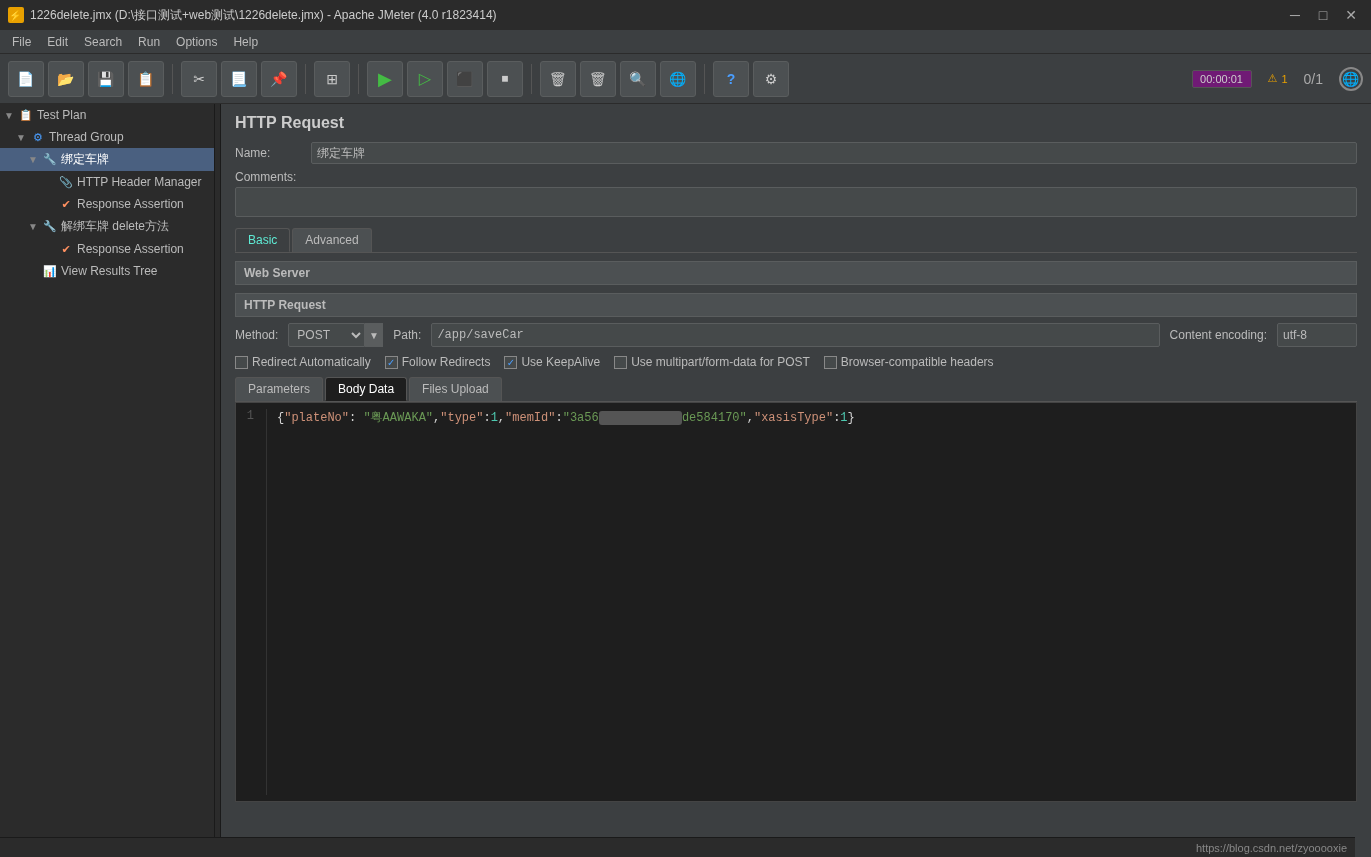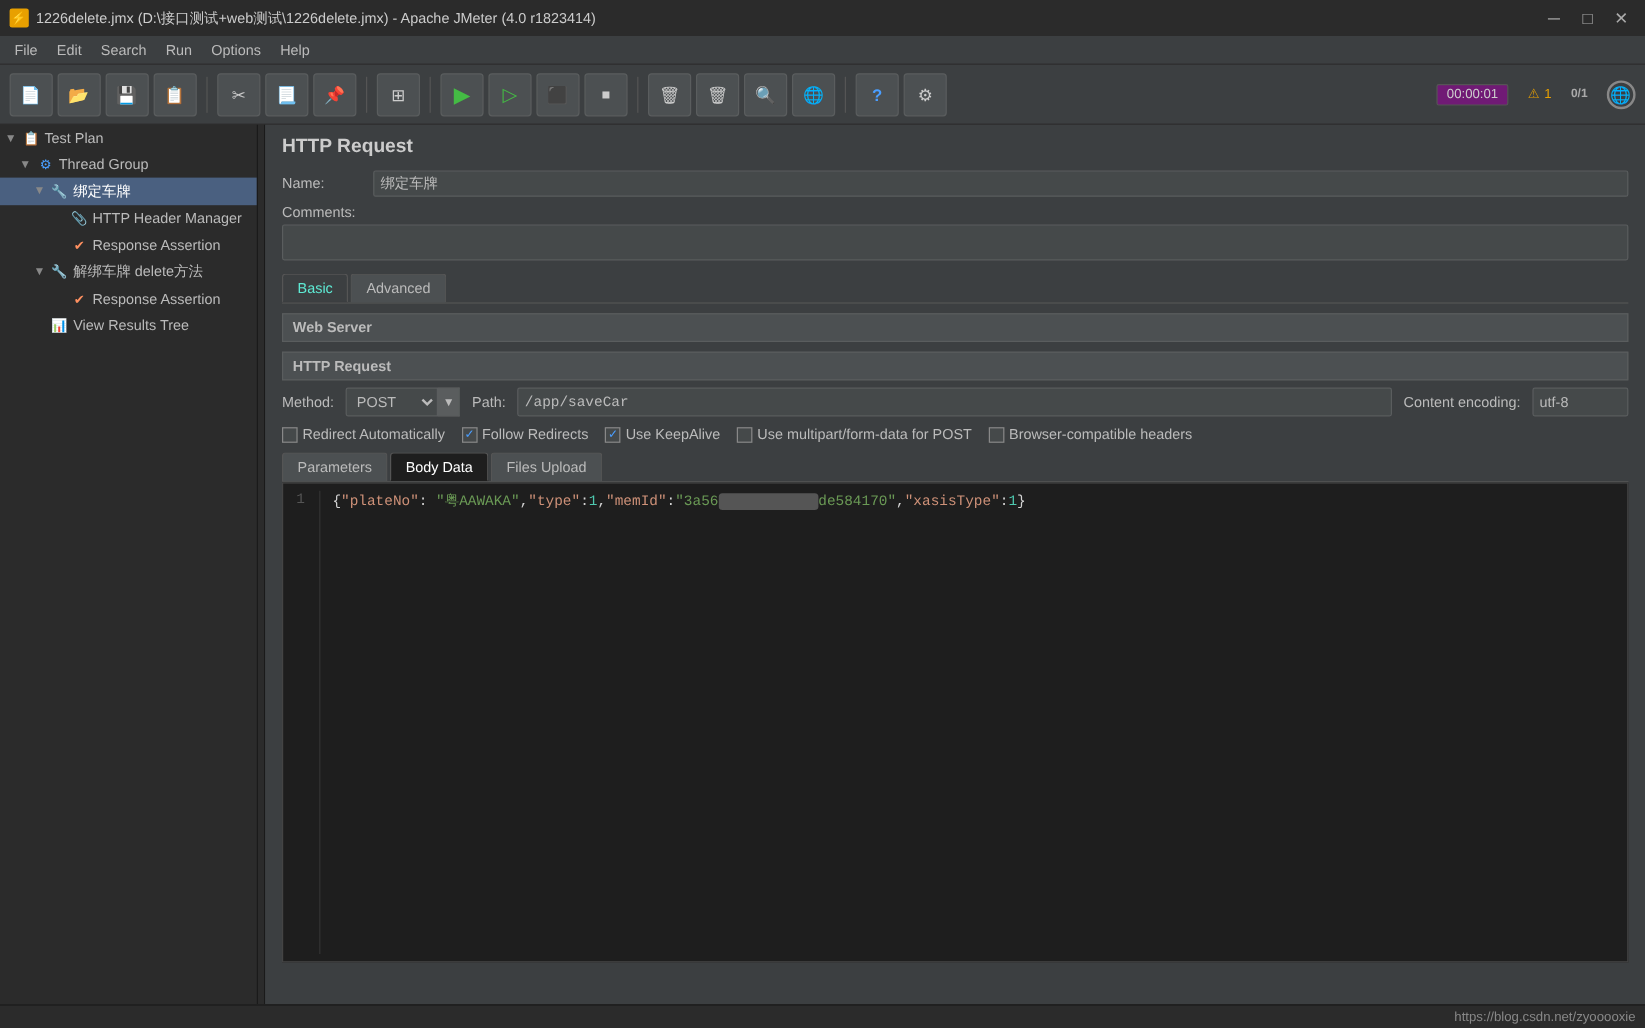--- a/index.html
+++ b/index.html
@@ -57,21 +57,21 @@
       cursor: pointer;
       display: flex;
       align-items: center;
       justify-content: center;
       color: #ccc;
       font-size: 14px;
     }
     .tb-sep { width: 1px; height: 30px; background: #555; margin: 0 4px; }
     .tb-timer { background: #701a75; border: 1px solid #555; padding: 2px 6px; font-size: 11px; color: #ccc; border-radius: 2px; min-width: 60px; text-align: center; }
     .tb-warn { display: flex; align-items: center; gap: 4px; color: #e8a000; font-size: 11px; }
-    .tb-count { color: #aaa; font-size: 10px; font-weight: bold; }
+    .tb-count { color: #aaa; font-size: 14px; }
     .tb-globe { width: 24px; height: 24px; border: 2px solid #888; border-radius: 50%; display: flex; align-items: center; justify-content: center; font-size: 14px; cursor: pointer; }
 
     
     #main {
       display: flex;
       height: calc(857px - 30px - 24px - 50px);
     }
 
     
     #sidebar {
@@ -355,21 +355,21 @@
       background: #2b2b2b;
       display: flex;
       align-items: center;
       justify-content: flex-end;
       padding: 0 8px;
       font-size: 11px;
       color: #888;
       border-top: 1px solid #1a1a1a;
       position: fixed;
       bottom: 0;
-      right: 0;
+      right: 16px;
       left: 0;
     }
 
     
     .icon-testplan { color: #e8a000; }
     .icon-threadgroup { color: #4a9eff; }
     .icon-sampler { color: #a0c0ff; }
     .icon-listener { color: #80c080; }
     .icon-assertion { color: #ff9060; }
   </style>

